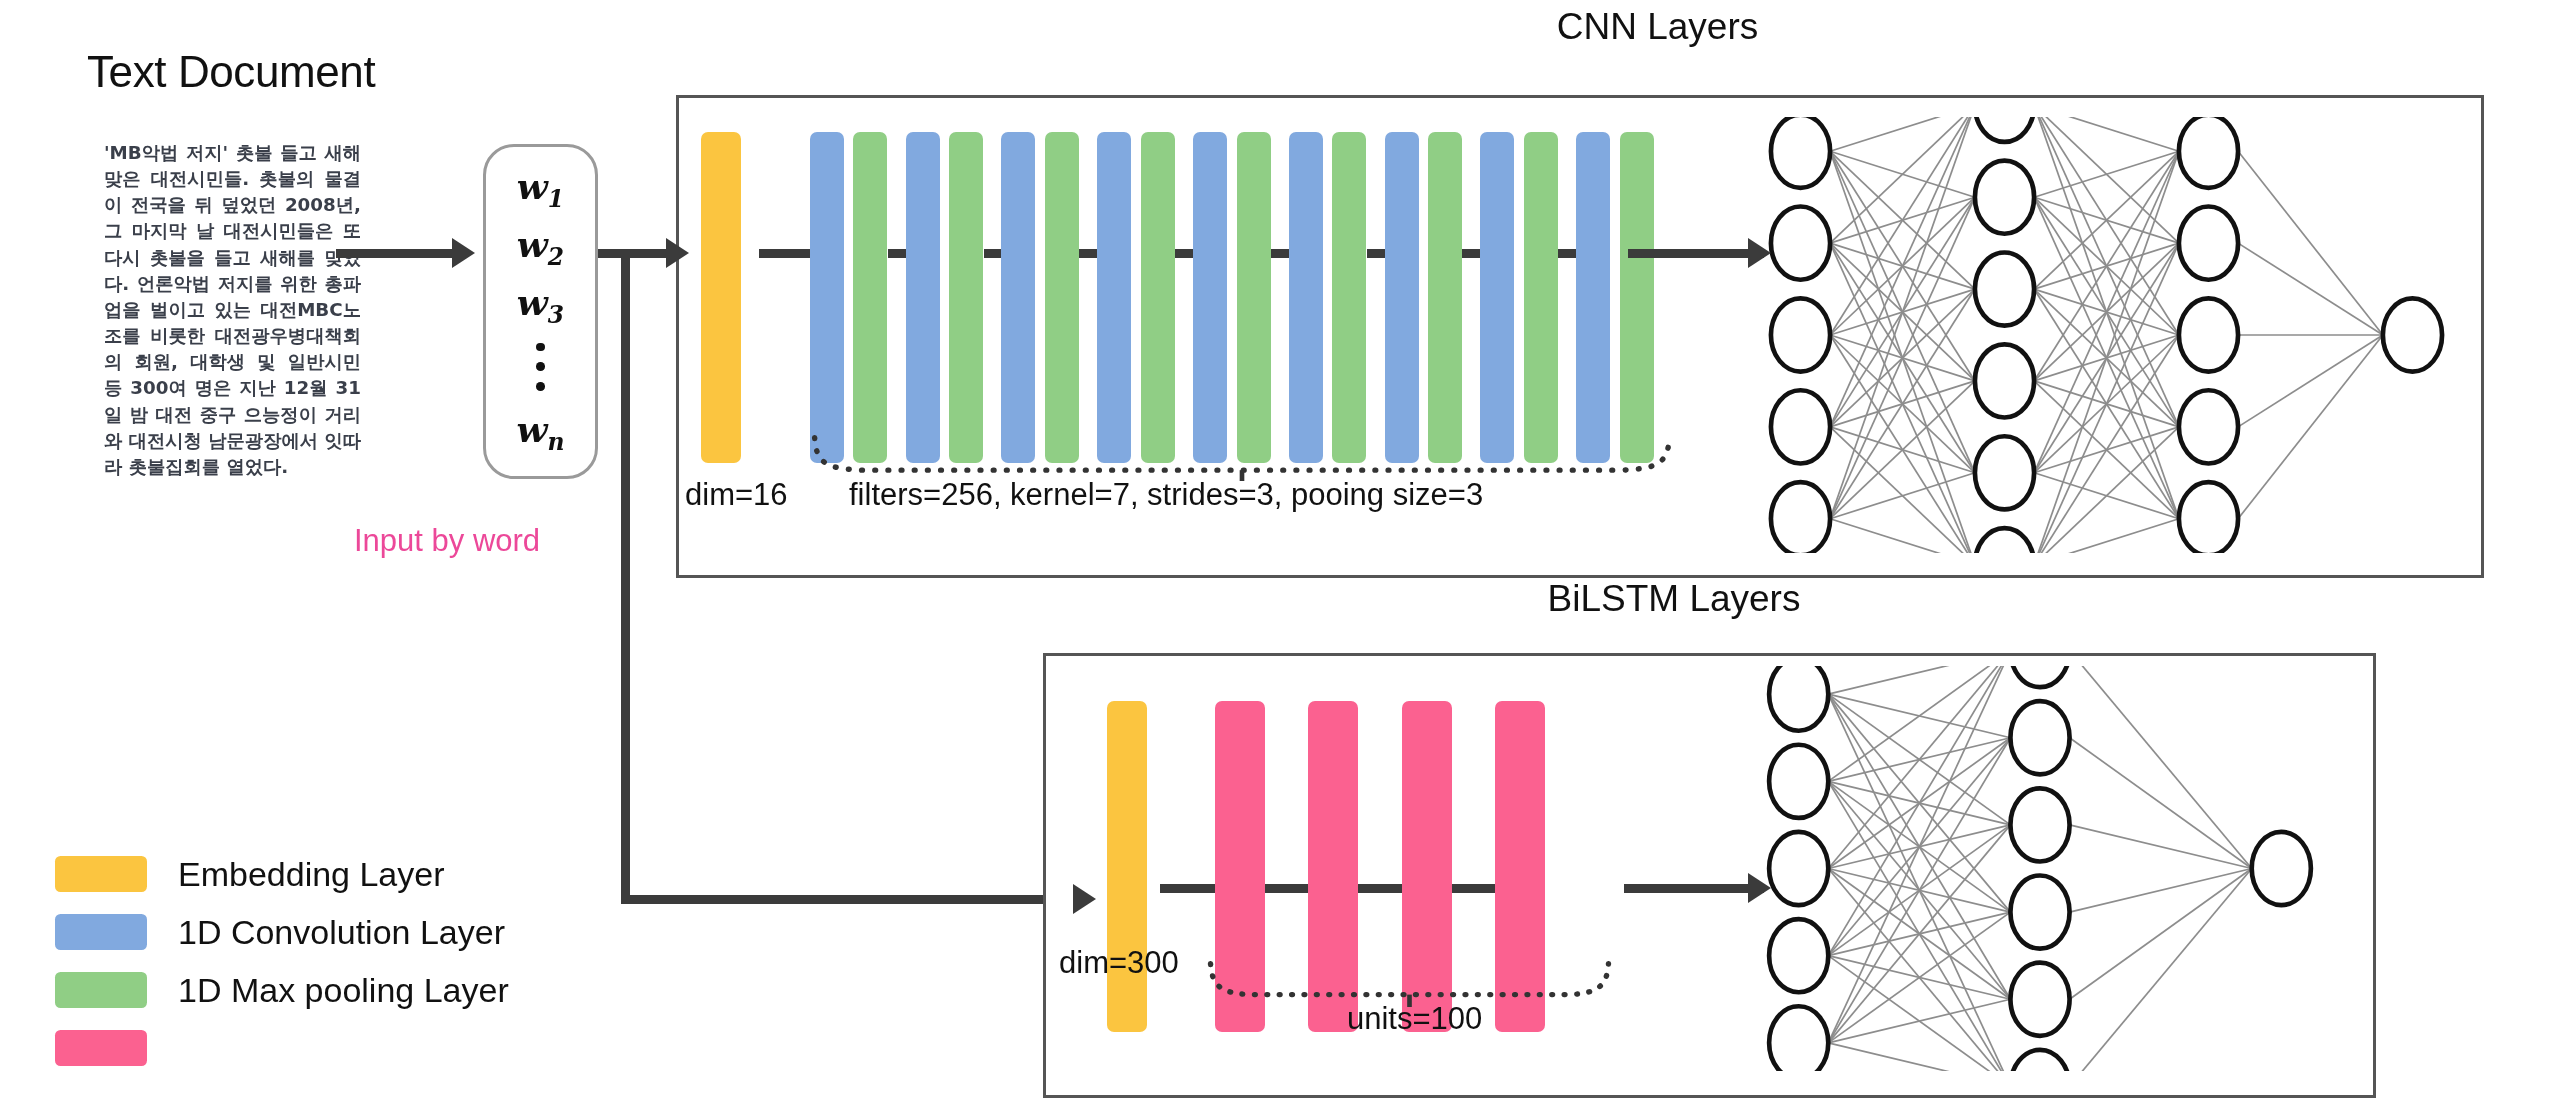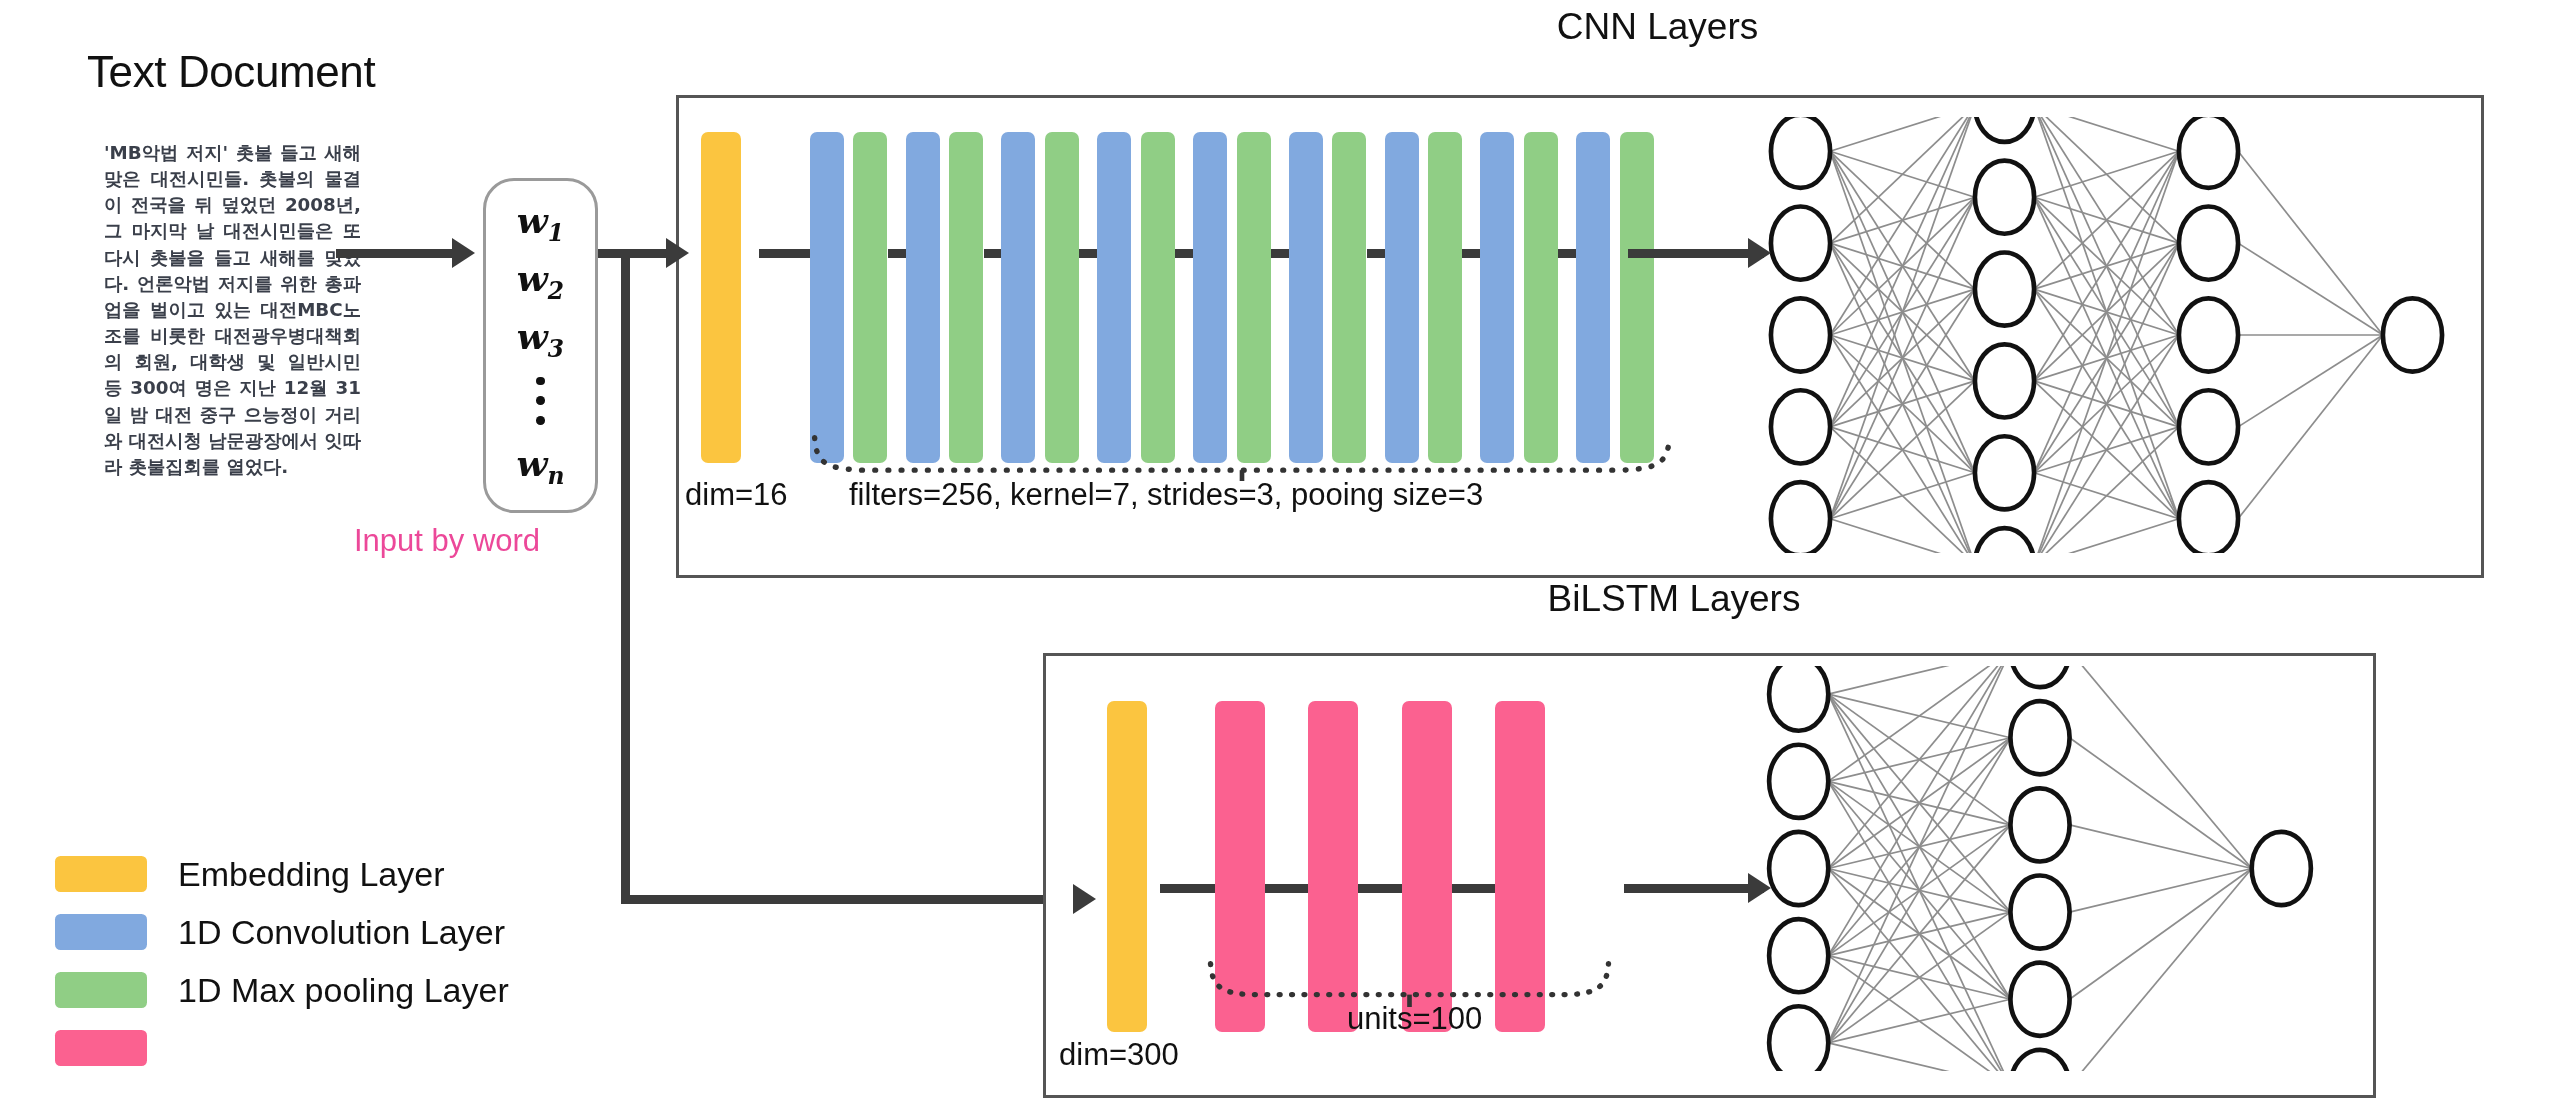--- a/index.html
+++ b/index.html
@@ -9,21 +9,21 @@
 
   
   #doc-title{left:55px;top:47px;font-size:44px;font-weight:400;letter-spacing:-0.4px;color:#111;margin-left:32px;}
   #doc-body{left:56px;top:140px;width:257px;font-size:18.3px;line-height:1.43;
             font-weight:700;color:#3a3f4a;text-align:justify;word-break:break-all;
             font-family:"DejaVu Sans","Liberation Sans",sans-serif;margin-left:48px;}
 
   
   #word-box{left:483px;top:144px;width:115px;height:335px;border:3.9px solid #9a9a9a;
             border-radius:31px;background:#fff;box-sizing:border-box;
-            display:flex;flex-direction:column;align-items:center;justify-content:center;margin-top:34px;}
+            display:flex;flex-direction:column;align-items:center;justify-content:center;}
   .wtok{font-family:"DejaVu Serif","Liberation Serif",serif;font-style:italic;font-weight:700;
         font-size:36px;line-height:1;color:#111;margin:7px 0;}
   .wtok sub{font-size:23.4px;}
   #wdots{display:flex;flex-direction:column;align-items:center;margin:3.1px 0 7.8px;}
   #wdots i{display:block;width:8.6px;height:8.6px;border-radius:50%;background:#111;margin:5.5px 0;}
 
   #input-by-word{left:354px;top:523px;font-size:31px;color:#ec4899;white-space:nowrap;}
 
   
   .sec-box{border:3.1px solid #555;background:#fff;box-sizing:border-box;}
@@ -226,21 +226,21 @@
     <div class="hline" style="left: 1160px; top: 884px; width: 55px;"></div>
     <div class="bar bar-lstm" style="left: 1215px; top: 701px; width: 50px; height: 331px;"></div>
     <div class="hline" style="left: 1265px; top: 884px; width: 44px;"></div>
     <div class="bar bar-lstm" style="left: 1308px; top: 701px; width: 50px; height: 331px;"></div>
     <div class="hline" style="left: 1358px; top: 884px; width: 44px;"></div>
     <div class="bar bar-lstm" style="left: 1402px; top: 701px; width: 50px; height: 331px;"></div>
     <div class="hline" style="left: 1452px; top: 884px; width: 44px;"></div>
     <div class="bar bar-lstm" style="left: 1495px; top: 701px; width: 50px; height: 331px;"></div>
   </div>
 
-<div class="param" style="left:1059px;top:1037px;">dim=300</div>
+<div class="param" style="left:1059px;top:945px;">dim=300</div>
 <div class="param" style="left:1347px;top:1001px;">units=100</div>
 
 <svg class="abs" style="left:1203px;top:959px;" width="413" height="48" viewBox="0 0 530 62">
   <path d="M8,6 C10,34 20,44 58,46 L472,46 C510,44 520,34 522,6" fill="none" stroke="#333" stroke-width="7" stroke-linecap="round" stroke-dasharray="1 15"></path>
   <line x1="265" y1="46" x2="265" y2="62" stroke="#333" stroke-width="6"></line>
 </svg>
 
 <svg class="abs" id="lstm-dense" style="left:1752px;top:666px;" width="576" height="405" viewBox="0 0 740 520">
     <line x1="98" y1="36" x2="332" y2="-20" stroke="#8d8d8d" stroke-width="2.2"></line>
     <line x1="98" y1="36" x2="332" y2="92" stroke="#8d8d8d" stroke-width="2.2"></line>

